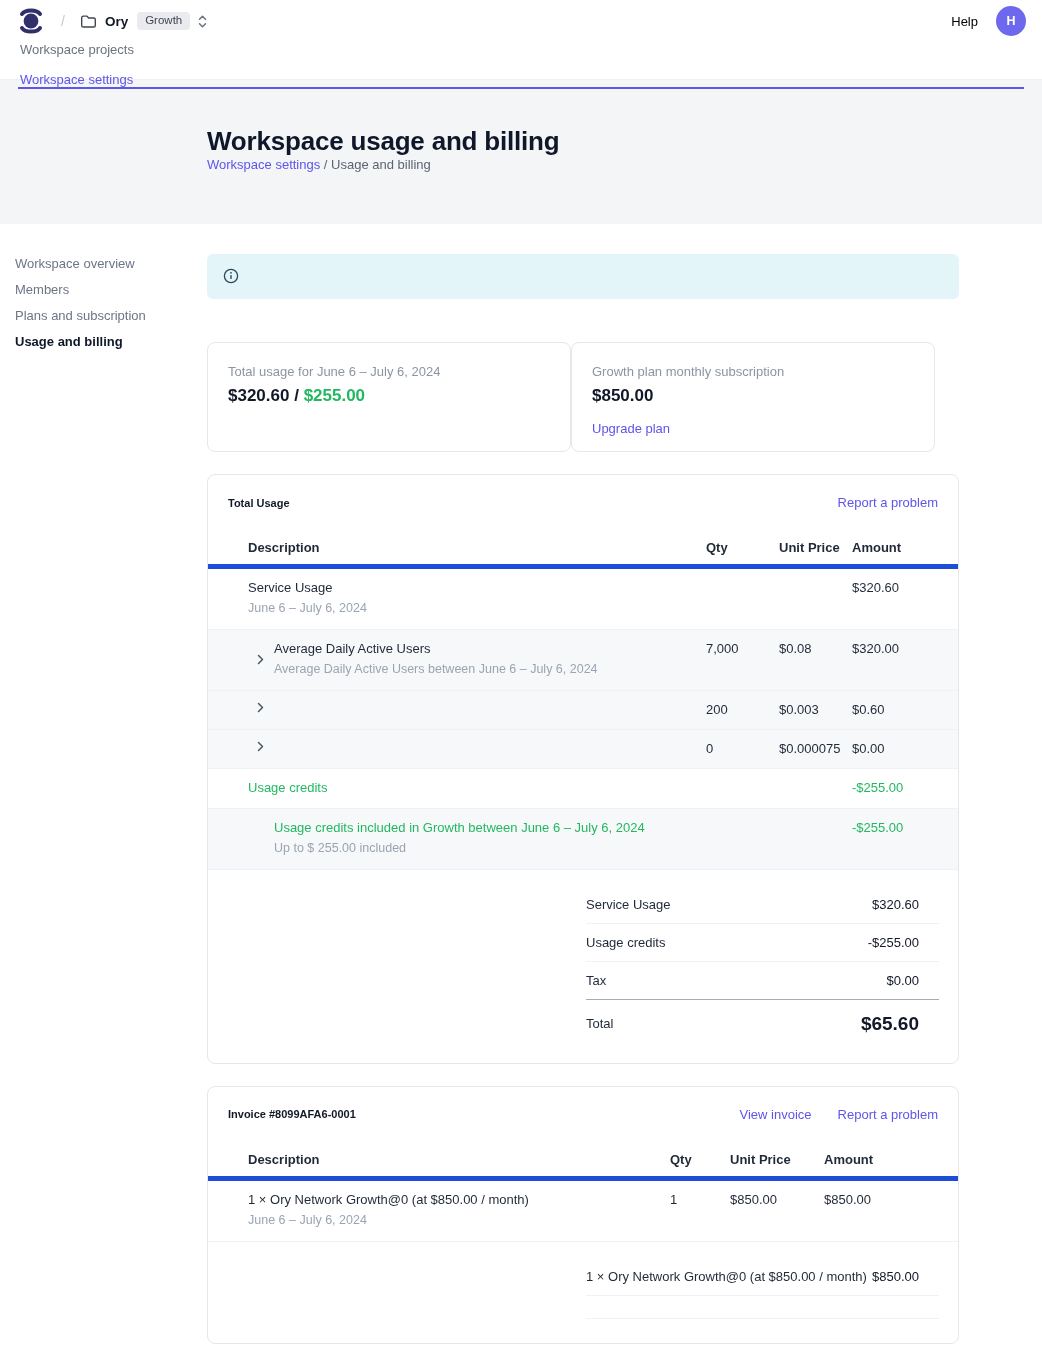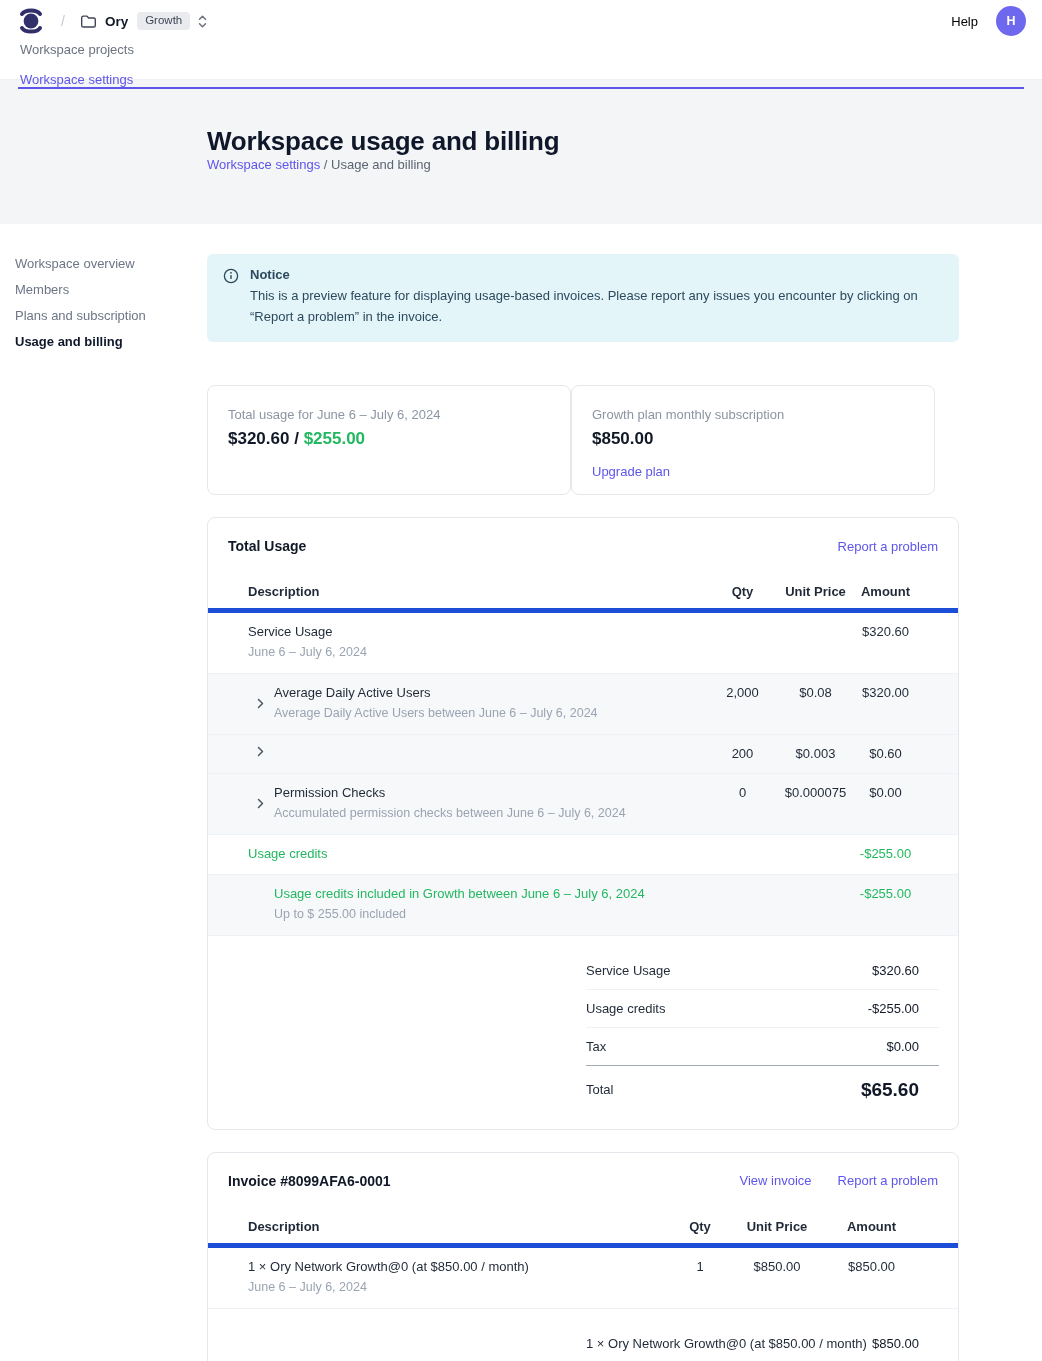--- a/index.html
+++ b/index.html
@@ -59,29 +59,29 @@
   
   .cards{display:flex;margin-top:43px;}
   .scard{width:364px;height:110px;border:1px solid #e4e7ec;border-radius:8px;padding:21px 20px;}
   .scard .lbl{font-size:13px;color:#8c95a3;}
   .scard .val{margin-top:7px;font-size:17px;font-weight:600;color:#111827;}
   .val .green{color:var(--green);}
   .upgrade{display:inline-block;margin-top:15px;font-size:13px;color:var(--accent);cursor:pointer;}
   
   .panel{border:1px solid #e4e7ec;border-radius:8px;margin-top:22px;padding:20px 0 24px;background:#fff;}
   .panel-head{display:flex;justify-content:space-between;align-items:center;padding:0 20px;}
-  .panel-title{font-size:14px;font-weight:700;color:#111827;}
+  .panel-title{font-size:11px;font-weight:700;color:#111827;}
   .panel-links{display:flex;gap:26px;}
   .plink{font-size:13px;color:var(--accent);cursor:pointer;}
   .thead,.trow{display:grid;grid-template-columns:1fr 73px 73px 67px;
                padding-left:40px;padding-right:39px;align-items:start;}
   .invoice .thead,.invoice .trow{grid-template-columns:1fr 60px 94px 95px;}
   .thead{margin-top:20px;padding-top:10px;padding-bottom:9px;border-bottom:5px solid #1d4ed8;}
   .th{font-size:13px;font-weight:600;color:#1f2937;}
-  .num{text-align:center;}
+  .num{text-align:left;}
   .trow{padding-top:11px;padding-bottom:12px;border-bottom:1px solid #eef1f5;font-size:13px;}
   .trow.gray{background:var(--subrow-bg);}
   .name{color:#1f2937;line-height:1.25;}
   .sub{margin-top:5px;font-size:12.5px;color:#9aa4b2;line-height:1.25;}
   .desc.item{display:flex;align-items:center;gap:10px;padding-left:9px;}
   .chev{display:flex;flex-shrink:0;}
   .desc.indent{padding-left:26px;}
   .green-text{color:var(--green);}
   .cellnum{color:#1f2937;}
   
@@ -150,24 +150,20 @@
   <div class="main">
 
     <div class="notice">
       <span class="nicon">
         <svg width="16" height="16" viewBox="0 0 16 16">
           <circle cx="8" cy="8" r="6.6" fill="none" stroke="currentColor" stroke-width="1.3"></circle>
           <rect x="7.3" y="6.9" width="1.4" height="4.2" rx="0.7" fill="currentColor"></rect>
           <circle cx="8" cy="4.8" r="0.9" fill="currentColor"></circle>
         </svg>
       </span>
-      <div>
-        <div class="notice-title">Notice</div>
-        <div class="notice-body">This is a preview feature for displaying usage-based invoices. Please report any issues you encounter by clicking on “Report a problem” in the invoice.</div>
-      </div>
     </div>
 
     <div class="cards">
       <div class="scard">
         <div class="lbl">Total usage for June 6 – July 6, 2024</div>
         <div class="val">
           <span>$320.60</span><span> / </span><span class="green">$255.00</span>
         </div>
       </div>
       <div class="scard">
@@ -207,21 +203,21 @@
           <span class="chev">
             <svg width="7" height="11" viewBox="0 0 7 11" fill="none" stroke="#4b5563" stroke-width="1.5" stroke-linecap="round" stroke-linejoin="round">
                 <path d="M1.5 1.5 L5.5 5.5 L1.5 9.5"></path>
               </svg>
           </span>
           <div>
             <div class="name">Average Daily Active Users</div>
             <div class="sub">Average Daily Active Users between June 6 – July 6, 2024</div>
           </div>
         </div>
-        <div class="num cellnum">2,000</div>
+        <div class="num cellnum">7,000</div>
         <div class="num cellnum">$0.08</div>
         <div class="num cellnum">$320.00</div>
       </div>
 
       <div class="trow gray">
         <div class="desc item">
           <span class="chev">
             <svg width="7" height="11" viewBox="0 0 7 11" fill="none" stroke="#4b5563" stroke-width="1.5" stroke-linecap="round" stroke-linejoin="round">
                 <path d="M1.5 1.5 L5.5 5.5 L1.5 9.5"></path>
               </svg>
@@ -232,24 +228,20 @@
         <div class="num cellnum">$0.60</div>
       </div>
 
       <div class="trow gray">
         <div class="desc item">
           <span class="chev">
             <svg width="7" height="11" viewBox="0 0 7 11" fill="none" stroke="#4b5563" stroke-width="1.5" stroke-linecap="round" stroke-linejoin="round">
                 <path d="M1.5 1.5 L5.5 5.5 L1.5 9.5"></path>
               </svg>
           </span>
-          <div>
-            <div class="name">Permission Checks</div>
-            <div class="sub">Accumulated permission checks between June 6 – July 6, 2024</div>
-          </div>
         </div>
         <div class="num cellnum">0</div>
         <div class="num cellnum">$0.000075</div>
         <div class="num cellnum">$0.00</div>
       </div>
 
       <div class="trow">
         <div class="desc">
           <div class="name green-text">Usage credits</div>
         </div>

